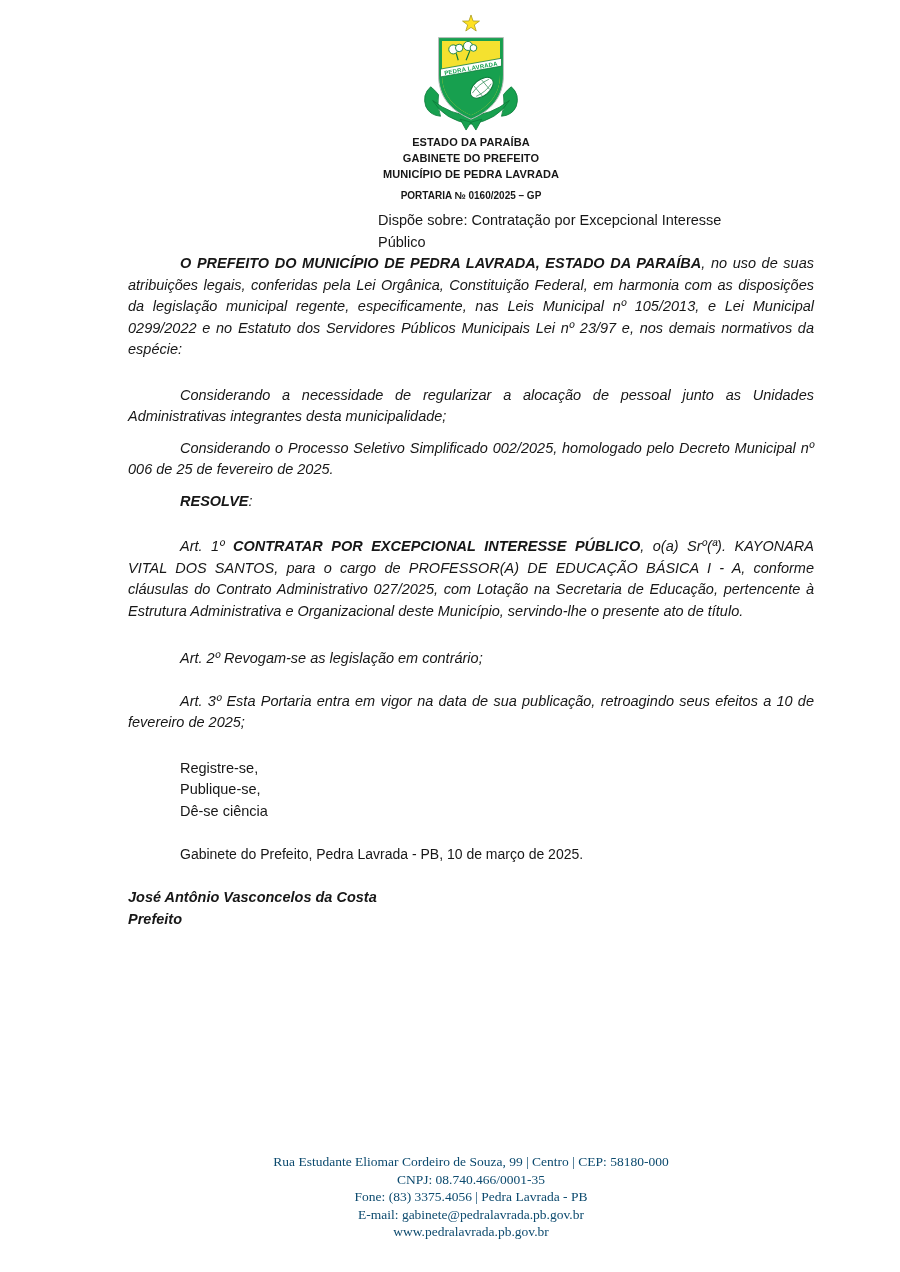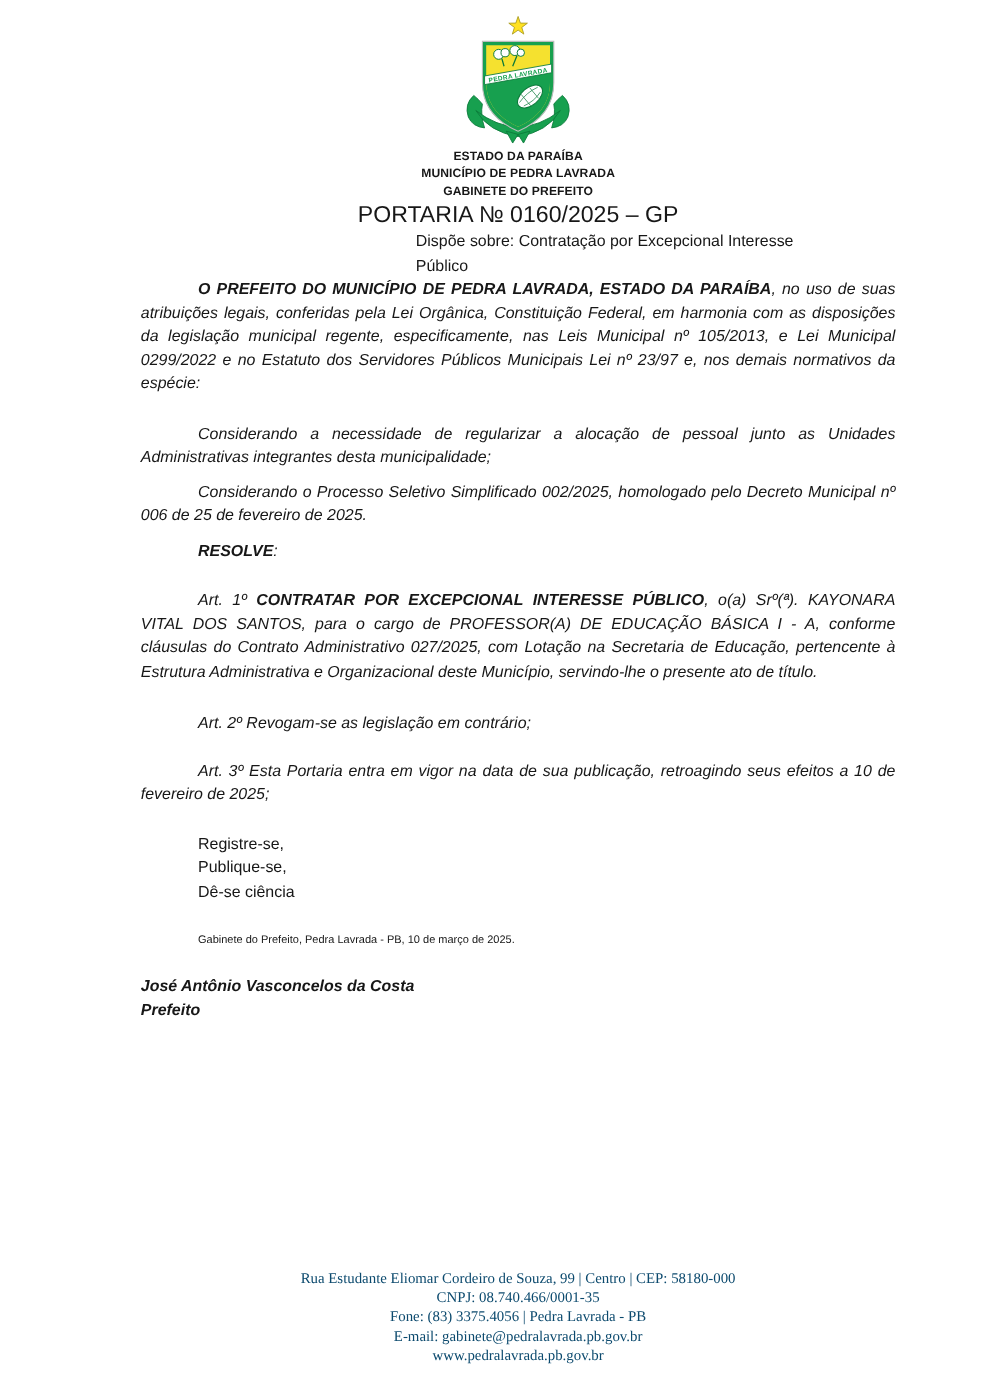--- a/index.html
+++ b/index.html
@@ -23,22 +23,22 @@
   .logo-wrap { text-align: center; height: 118px; }
   .org-header { text-align: center; margin-top: 2px; }
   .org-line {
     font-size: 11px;
     font-weight: bold;
     line-height: 16px;
     letter-spacing: 0.1px;
   }
   .doc-title {
     text-align: center;
-    font-size: 21px;
-    font-weight: normal;
+    font-size: 10px;
+    font-weight: bold;
     line-height: 21px;
     margin-top: 3px;
   }
   .subject {
     margin-left: 250px;
     font-size: 14.5px;
     line-height: 21.5px;
     margin-top: 4px;
   }
   .subject span { display: block; }
@@ -56,21 +56,21 @@
   .mt-art2 { margin-top: 26px; }
   .mt-art3 { margin-top: 21px; }
   .closing {
     margin-top: 24px;
     font-size: 14.5px;
     line-height: 21.5px;
     padding-left: 52px;
   }
   .place-date {
     margin-top: 22px;
-    font-size: 10px;
+    font-size: 14px;
     line-height: 21.5px;
     padding-left: 52px;
   }
   .signature {
     margin-top: 20px;
     text-align: left;
     font-size: 14.5px;
     line-height: 22.5px;
     font-weight: bold;
     font-style: italic;
@@ -131,22 +131,22 @@
           <path d="M55,73 Q66,70 77,73 M56,78 Q66,81 76,78 M61,68 L61,82 M71,68.5 L71,81.5" stroke="#0c7a3a" stroke-width="0.6" fill="none"></path>
         </g>
 
         <path d="M24,56 L86,45 L86,53 L24,64 Z" fill="#ffffff" stroke="#0c7a3a" stroke-width="0.8"></path>
         <text class="banner-text" x="55" y="57.2" text-anchor="middle" transform="rotate(-10 55 55)" fill="#17a04f">PEDRA LAVRADA</text>
       </svg>
     </div>
 
     <div class="org-header">
       <div class="org-line">ESTADO DA PARAÍBA</div>
+      <div class="org-line">GABINETE DO PREFEITO</div>
       <div class="org-line">MUNICÍPIO DE PEDRA LAVRADA</div>
-      <div class="org-line">GABINETE DO PREFEITO</div>
     </div>
 
     <div class="doc-title">PORTARIA № 0160/2025 – GP</div>
 
     <div class="subject">
       <span>Dispõe sobre: Contratação por Excepcional Interesse</span>
       <span>Público</span>
     </div>
 
     <p class="para"><b>O PREFEITO DO MUNICÍPIO DE PEDRA LAVRADA, ESTADO DA PARAÍBA</b><span>, no uso de suas atribuições legais, conferidas pela Lei Orgânica, Constituição Federal, em harmonia com as disposições da legislação municipal regente, especificamente, nas Leis Municipal nº 105/2013, e Lei Municipal 0299/2022 e no Estatuto dos Servidores Públicos Municipais Lei nº 23/97 e, nos demais normativos da espécie:</span></p>

